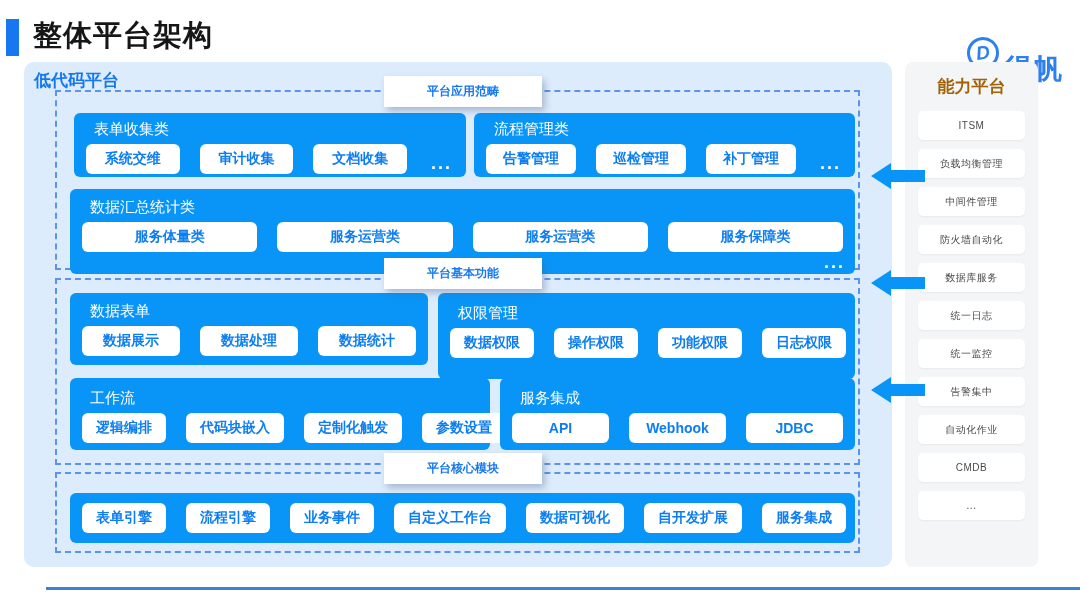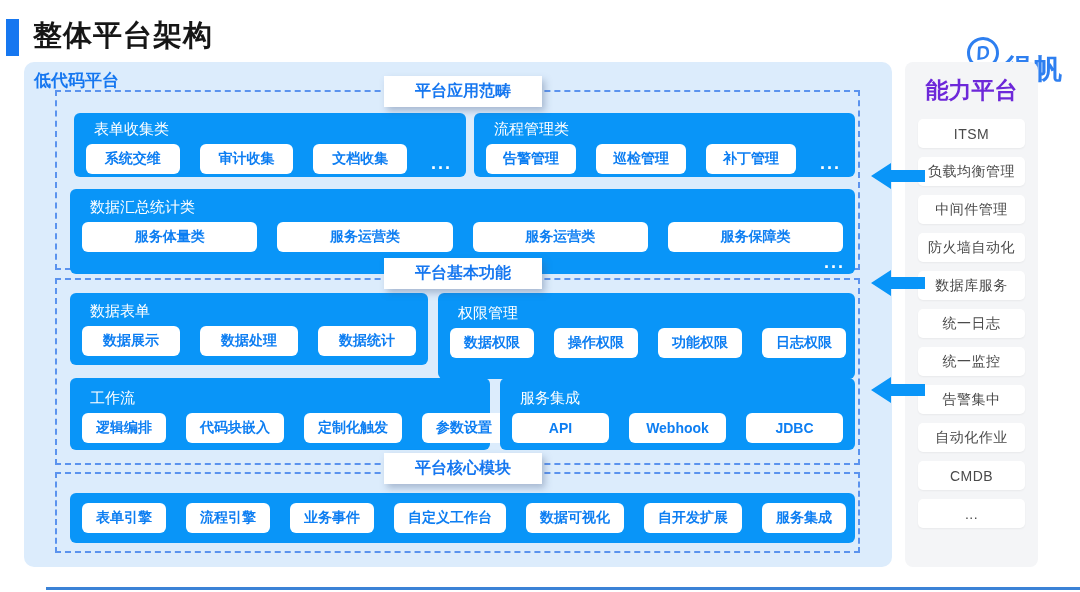--- a/index.html
+++ b/index.html
@@ -19,21 +19,21 @@
   
   .main-panel{position:absolute;left:24px;top:62px;width:868px;height:505px;background:#dcecfc;border-radius:10px;}
   .panel-label{position:absolute;left:10px;top:7px;color:#1677f0;font-weight:bold;font-size:17px;}
 
   .dash-box{position:absolute;left:31px;width:805px;border:2px dashed #5b93ee;box-sizing:border-box;}
   #dash1{top:28px;height:180px;}
   #dash2{top:216px;height:187px;}
   #dash3{top:410px;height:81px;}
 
   .badge{position:absolute;left:360px;width:158px;height:31px;background:#ffffff;color:#1677f0;
-         font-weight:bold;font-size:16px;display:flex;align-items:center;justify-content:center;
+         font-weight:bold;font-size:12px;display:flex;align-items:center;justify-content:center;
          box-shadow:3px 4px 7px rgba(70,90,130,.35);z-index:5;}
   #badge1{top:14px;} #badge2{top:196px;} #badge3{top:391px;}
 
   .section{position:absolute;background:#0995f8;border-radius:6px;padding:8px 12px;box-sizing:border-box;}
   #s1a{left:50px;top:51px;width:392px;height:64px;padding-top:6px;}
   #s1b{left:450px;top:51px;width:381px;height:64px;padding-top:6px;}
   #s2 {left:46px;top:127px;width:785px;height:85px;}
   #s3a{left:46px;top:231px;width:358px;height:72px;}
   #s3b{left:414px;top:231px;width:417px;height:86px;padding-top:10px;}
   #s4a{left:46px;top:316px;width:420px;height:72px;padding-top:10px;}
@@ -43,24 +43,24 @@
   .sec-title{color:#ffffff;font-weight:normal;font-size:15px;margin:1px 0 7px 8px;line-height:1.15;}
   .btn-row{display:flex;gap:20px;align-items:center;width:100%;}
   .btn{background:#ffffff;border-radius:6px;color:#0d7ef2;font-weight:bold;font-size:14px;height:30px;
        display:flex;align-items:center;justify-content:center;padding:0 14px;box-sizing:border-box;flex:1;white-space:nowrap;}
   .ellipsis{color:#ffffff;font-weight:bold;font-size:18px;letter-spacing:2px;flex:0 0 auto;
             align-self:flex-end;padding:0 2px 2px 4px;line-height:1;}
   .ellipsis-corner{position:absolute;right:10px;bottom:1px;color:#ffffff;font-weight:bold;font-size:18px;letter-spacing:2px;}
 
   
   .sidebar{position:absolute;left:905px;top:62px;width:133px;height:505px;background:#f4f5f7;border-radius:8px;}
-  .sidebar-title{text-align:center;color:#6d28d9;font-weight:bold;font-size:23px;margin-top:13px;}
+  .sidebar-title{text-align:center;color:#a16207;font-weight:bold;font-size:17px;margin-top:13px;}
   .cap-list{display:flex;flex-direction:column;gap:9px;margin-top:13px;align-items:center;}
   .cap-card{width:107px;height:29px;background:#ffffff;border-radius:5px;display:flex;align-items:center;justify-content:center;
-            font-size:14px;color:#4a4a4a;box-shadow:0 1px 2px rgba(0,0,0,.05);letter-spacing:.5px;white-space:nowrap;}
+            font-size:10px;color:#4a4a4a;box-shadow:0 1px 2px rgba(0,0,0,.05);letter-spacing:.5px;white-space:nowrap;}
 
   
   .arrow{position:absolute;left:871px;width:54px;height:28px;z-index:6;}
   #arrow1{top:162px;} #arrow2{top:269px;} #arrow3{top:376px;}
 
   .bottom-line{position:absolute;left:46px;right:0;bottom:2px;height:3px;background:#3b82d6;}
 </style>
 </head>
 <body>
 

